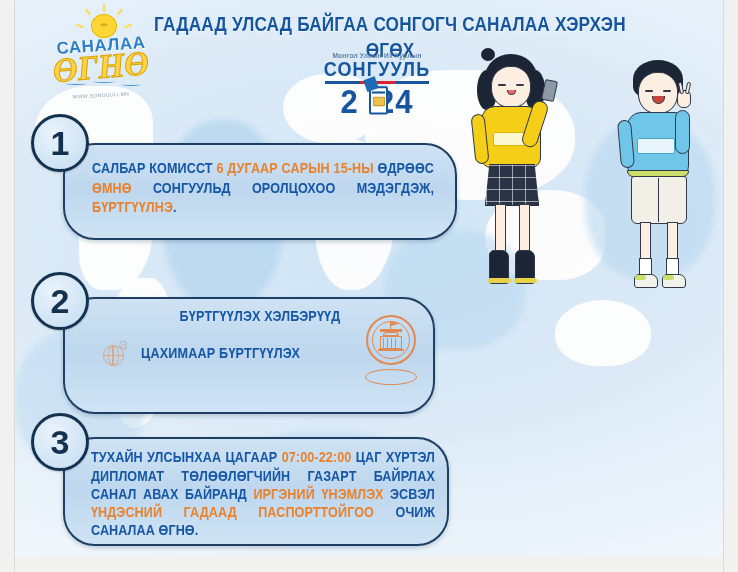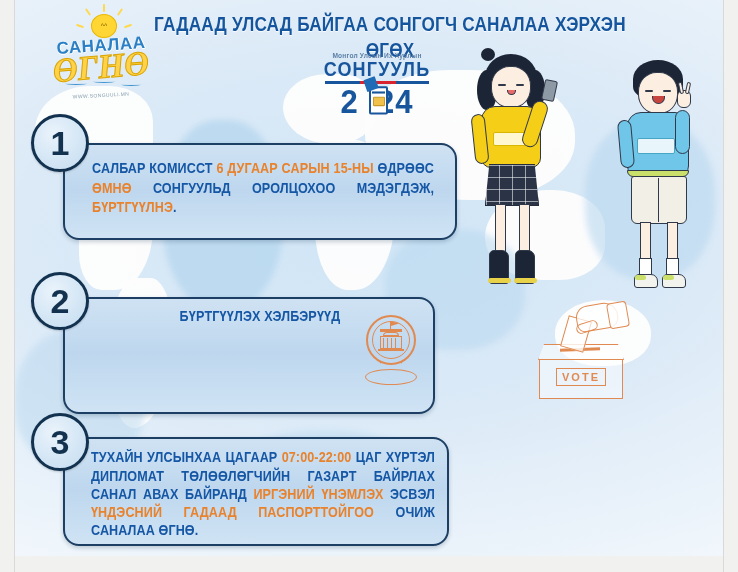--- a/index.html
+++ b/index.html
@@ -107,21 +107,21 @@
   .badge {
     position:absolute; width:58px; height:58px; border-radius:50%;
     background: radial-gradient(circle at 38% 32%, #eaf3fb 0%, #cde2f3 75%, #bdd8ef 100%);
     border:3.2px solid #12324f;
     display:flex; align-items:center; justify-content:center;
     font-size:34px; font-weight:bold; color:#12324f;
     font-family:"Liberation Sans", sans-serif; z-index:4;
     box-shadow:0 1px 2px rgba(0,0,0,.18);
   }
   .card {
-    position:absolute; border-radius:16px;
+    position:absolute; border-radius:32px;
     background: linear-gradient(180deg,#cfe2f3 0%, #bed7ee 48%, #cfe3f4 100%);
     border:2px solid #1d3f63; z-index:3;
     box-shadow:0 2px 4px rgba(20,50,80,.22);
   }
   .ctext {
     font-size:12.6px; font-weight:bold; color:#1557a5; line-height:17.5px;
     letter-spacing:.1px; text-align:justify; text-align-last:left;
     font-family:"Liberation Sans", sans-serif; transform:scaleY(1.1);
     transform-origin:top left;
   }
@@ -279,20 +279,31 @@
         <span>САЛБАР КОМИССТ </span><span class="hl">6 ДУГААР САРЫН 15-НЫ</span><span> ӨДРӨӨС </span><span class="hl">ӨМНӨ</span><span> СОНГУУЛЬД ОРОЛЦОХОО МЭДЭГДЭЖ, </span><span class="hl">БҮРТГҮҮЛНЭ</span><span>.</span>
       </div>
     </div>
 
     <div class="badge" style="left:16px; top:272px;">2</div>
     <div class="card" style="left:48px; top:297px; width:372px; height:117px;">
       <div class="s2-head" style="position:absolute; left:40px; top:11px; width:310px;">БҮРТГҮҮЛЭХ ХЭЛБЭРҮҮД</div>
       <div style="position:absolute; left:36px; top:32px;">
 
 
+        <div class="s2-row">
+          <div class="ico">
+            <div style="position:absolute;left:2px;top:5px;width:21px;height:21px;border:1.6px solid #d8a98a;border-radius:50%;"></div>
+            <div style="position:absolute;left:11.2px;top:5px;width:1.6px;height:21px;background:#d8a98a;"></div>
+            <div style="position:absolute;left:2px;top:14.7px;width:21px;height:1.6px;background:#d8a98a;"></div>
+            <div style="position:absolute;left:7px;top:5px;width:11px;height:21px;border:1.5px solid #d8a98a;border-radius:50%;"></div>
+            <div style="position:absolute;left:18px;top:1px;width:8px;height:8px;border:1.6px solid #b9b9b9;border-radius:50% 50% 0 50%;transform:rotate(12deg);"></div>
+            <div style="position:absolute;left:20px;top:4px;width:5px;height:5px;border:1.5px solid #b9b9b9;border-radius:50% 50% 0 50%;"></div>
+          </div>
+          <div class="s2-lbl">ЦАХИМААР БҮРТГҮҮЛЭХ</div>
+        </div>
       </div>
 
       <div style="position:absolute; left:296px; top:16px; width:60px; height:74px;">
         <div style="position:absolute;left:5px;top:0;width:50px;height:50px;border:2px solid #e08a52;border-radius:50%;"></div>
         <div style="position:absolute;left:11px;top:6px;width:38px;height:38px;border:1.6px solid #e08a52;border-radius:50%;"></div>
         <div style="position:absolute;left:18px;top:46px;width:24px;height:18px;border-left:2px solid #e08a52;border-right:2px solid #e08a52;clip-path:polygon(0 0,100% 0,50% 100%);"></div>
         <div style="position:absolute;left:4px;top:54px;width:52px;height:16px;border:1.6px solid #e08a52;border-radius:50%;"></div>
 
         <div style="position:absolute;left:19px;top:14px;width:22px;height:3px;background:#e08a52;"></div>
         <div style="position:absolute;left:22px;top:17px;width:16px;height:4px;border:1.3px solid #e08a52;border-radius:8px 8px 0 0;"></div>
@@ -307,30 +318,16 @@
       </div>
     </div>
 
     <div class="badge" style="left:16px; top:413px;">3</div>
     <div class="card" style="left:48px; top:437px; width:386px; height:109px;">
       <div class="ctext" style="position:absolute; left:26px; top:10px; width:344px; line-height:16.6px;">
         <span>ТУХАЙН УЛСЫНХАА ЦАГААР </span><span class="hl">07:00-22:00</span><span> ЦАГ ХҮРТЭЛ ДИПЛОМАТ ТӨЛӨӨЛӨГЧИЙН ГАЗАРТ БАЙРЛАХ САНАЛ АВАХ БАЙРАНД </span><span class="hl">ИРГЭНИЙ ҮНЭМЛЭХ</span><span> ЭСВЭЛ </span><span class="hl">ҮНДЭСНИЙ ГАДААД ПАСПОРТТОЙГОО</span><span> ОЧИЖ САНАЛАА ӨГНӨ.</span>
       </div>
     </div>
 
-    <div class="votebox">
-
-      <div style="position:absolute;left:18px;top:44px;width:86px;height:16px;border:1.8px solid #e08a52;background:rgba(255,255,255,.55);clip-path:polygon(7% 0,93% 0,100% 100%,0 100%);"></div>
-      <div style="position:absolute;left:19px;top:59px;width:84px;height:40px;border:1.8px solid #e08a52;background:rgba(255,255,255,.45);"></div>
-      <div style="position:absolute;left:40px;top:48px;width:40px;height:3px;background:#e08a52;transform:rotate(-2deg);"></div>
-
-      <div style="position:absolute;left:36px;top:68px;width:50px;height:18px;border:1.8px solid #e08a52;display:flex;align-items:center;justify-content:center;font-size:11px;font-weight:bold;color:#e08a52;letter-spacing:2px;font-family:'Liberation Sans',sans-serif;">VOTE</div>
-
-      <div style="position:absolute;left:44px;top:18px;width:24px;height:32px;border:1.8px solid #e08a52;background:rgba(255,255,255,.8);transform:rotate(16deg);"></div>
-
-      <div style="position:absolute;left:56px;top:4px;width:42px;height:26px;border:1.8px solid #e08a52;border-radius:12px 14px 10px 8px;background:rgba(255,255,255,.7);transform:rotate(-10deg);"></div>
-      <div style="position:absolute;left:88px;top:2px;width:20px;height:26px;border:1.8px solid #e08a52;border-radius:4px;background:rgba(255,255,255,.85);transform:rotate(-10deg);"></div>
-      <div style="position:absolute;left:56px;top:22px;width:22px;height:10px;border:1.6px solid #e08a52;border-radius:8px;transform:rotate(-18deg);"></div>
-    </div>
 
 
   </div>
 </div>
 
 </body></html>

